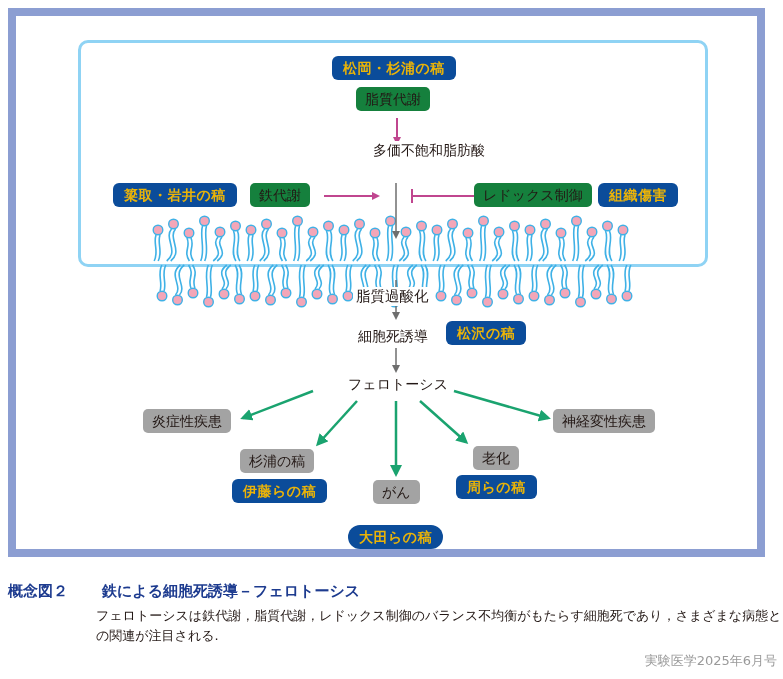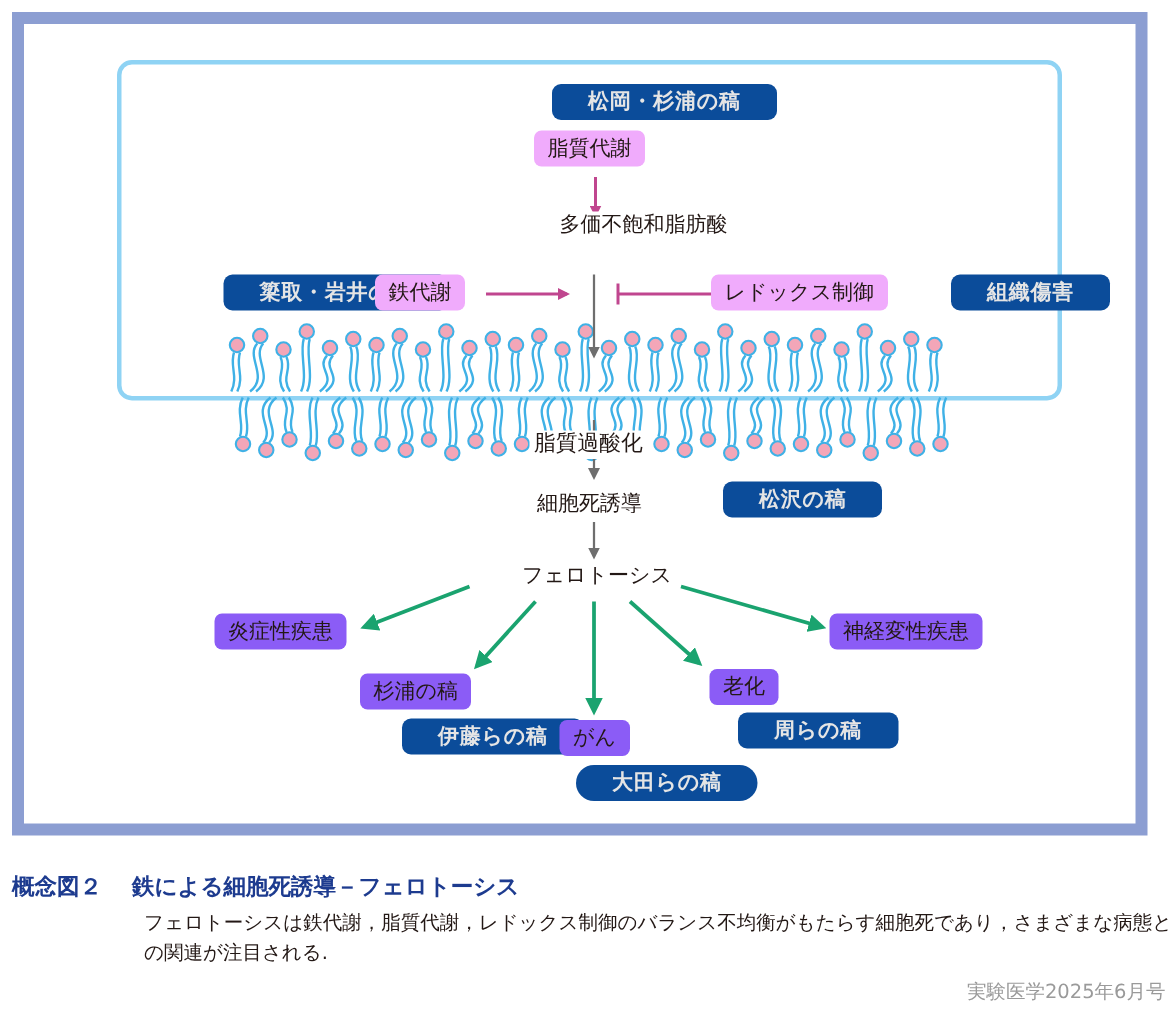--- a/index.html
+++ b/index.html
@@ -5,29 +5,29 @@
   html, body { margin: 0; padding: 0; background: #ffffff; }
   body { width: 783px; height: 679px; position: relative; overflow: hidden;
          font-family: "DejaVu Sans", "Liberation Sans", sans-serif; color: #231815; }
   .frame { position: absolute; left: 8px; top: 8px; width: 757px; height: 549px;
            border: 8px solid #8c9ed2; box-sizing: border-box; background: #fff; }
   .inner-box { position: absolute; left: 78px; top: 40px; width: 630px; height: 227px;
                border: 3px solid #8fd3f4; border-radius: 10px; box-sizing: border-box; }
   svg.diagram { position: absolute; left: 0; top: 0; }
   .node { position: absolute; font-size: 14px; line-height: 1; white-space: nowrap;
           box-sizing: border-box; }
-  .badge-ref { background: #0b4c9a; color: #e5e5e5; border-radius: 6px; padding: 5px 24px;
-               font-weight: bold; letter-spacing: 0.5px; margin-left: 36px; }
-  .badge-pink { background: #f0abfc; color: #231815; border-radius: 5px; padding: 5px 9px; }
-  .badge-green { background: #8b5cf6; color: #231815; border-radius: 5px; padding: 5px 9px; }
+  .badge-ref { background: #0b4c9a; color: #eab308; border-radius: 6px; padding: 5px 11px;
+               font-weight: bold; letter-spacing: 0.5px; }
+  .badge-pink { background: #15803d; color: #231815; border-radius: 5px; padding: 5px 9px; }
+  .badge-green { background: #a3a3a3; color: #231815; border-radius: 5px; padding: 5px 9px; }
   .plain { background: #ffffff; padding: 2px 3px; }
   .caption { position: absolute; left: 8px; top: 582px; width: 770px; }
   .cap-title { position: absolute; left: 0; top: 0; font-size: 15px; font-weight: bold;
                color: #1d3b8f; white-space: nowrap; }
-  .cap-title .lbl { margin-right: 20px; }
+  .cap-title .lbl { margin-right: 34px; }
   .cap-body { position: absolute; left: 88px; top: 24px; width: 690px; font-size: 13px;
               line-height: 20px; color: #231815; }
   .source { position: absolute; right: 6px; top: 652px; font-size: 13px; color: #9a9a9a; }
 </style>
 </head>
 <body>
 
 <div class="frame"></div>
 <div class="inner-box"></div>
 
@@ -391,21 +391,21 @@
 
 <div class="node plain" style="left:355px; top:327px;">細胞死誘導</div>
 <div class="node badge-ref" style="left:446px; top:321px;">松沢の稿</div>
 
 <div class="node plain" style="left:345px; top:375px;">フェロトーシス</div>
 
 <div class="node badge-green" style="left:143px; top:409px;">炎症性疾患</div>
 <div class="node badge-green" style="left:240px; top:449px;">杉浦の稿</div>
 <div class="node badge-ref" style="left:232px; top:479px;">伊藤らの稿</div>
 <div class="node badge-green" style="left:373px; top:480px;text-align:center;">がん</div>
-<div class="node badge-ref" style="left:348px; top:510px;border-radius:12px;">大田らの稿</div>
+<div class="node badge-ref" style="left:348px; top:525px;border-radius:12px;">大田らの稿</div>
 <div class="node badge-green" style="left:473px; top:446px;">老化</div>
 <div class="node badge-ref" style="left:456px; top:475px;">周らの稿</div>
 <div class="node badge-green" style="left:553px; top:409px;">神経変性疾患</div>
 
 <div class="caption">
   <div class="cap-title">
     <span class="lbl">概念図２</span><span>鉄による細胞死誘導－フェロトーシス</span>
   </div>
   <div class="cap-body">フェロトーシスは鉄代謝，脂質代謝，レドックス制御のバランス不均衡がもたらす細胞死であり，さまざまな病態との関連が注目される.</div>
 </div>

